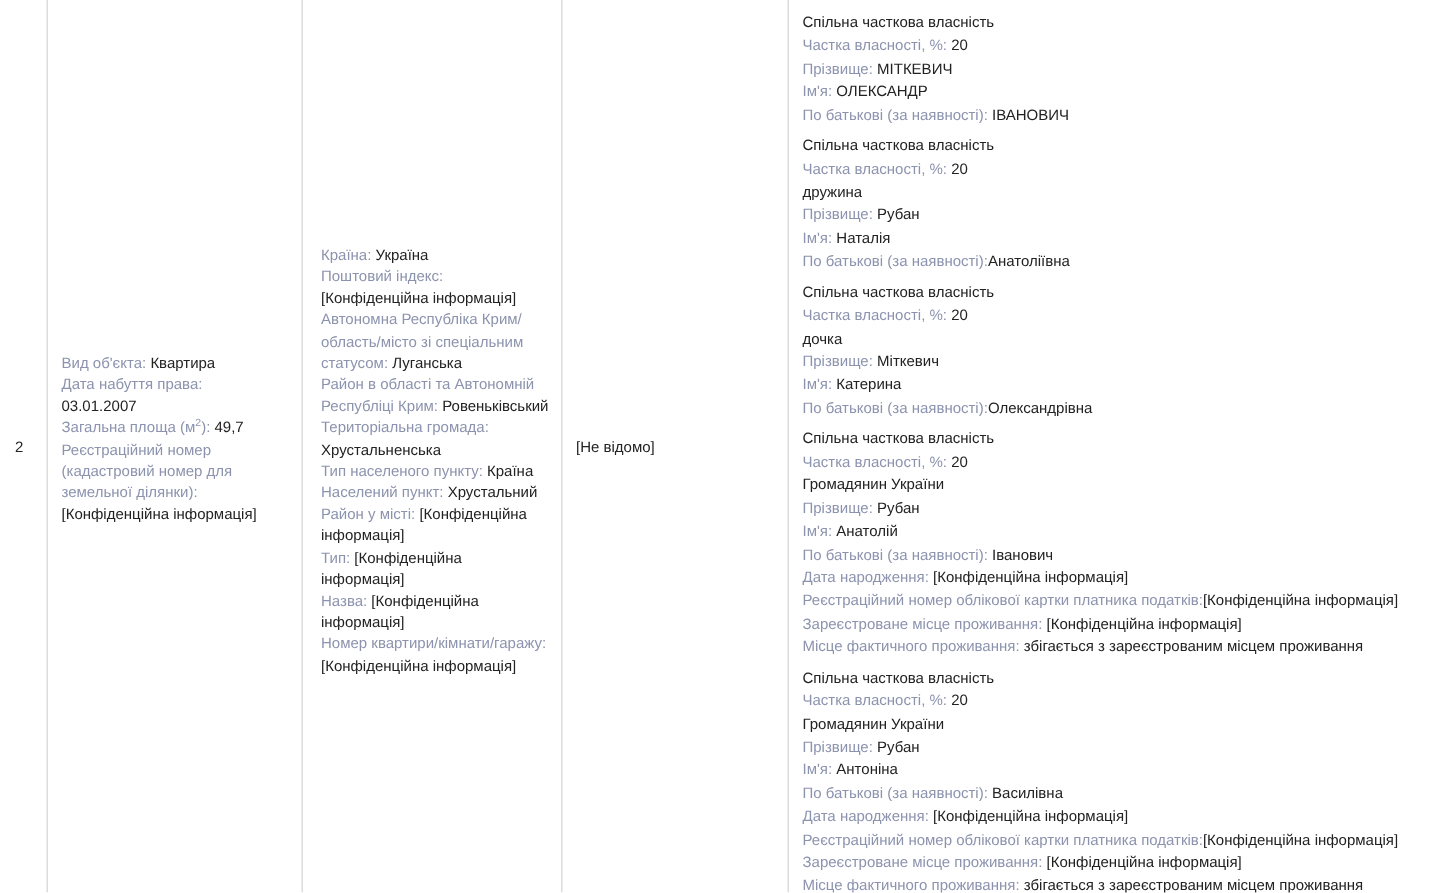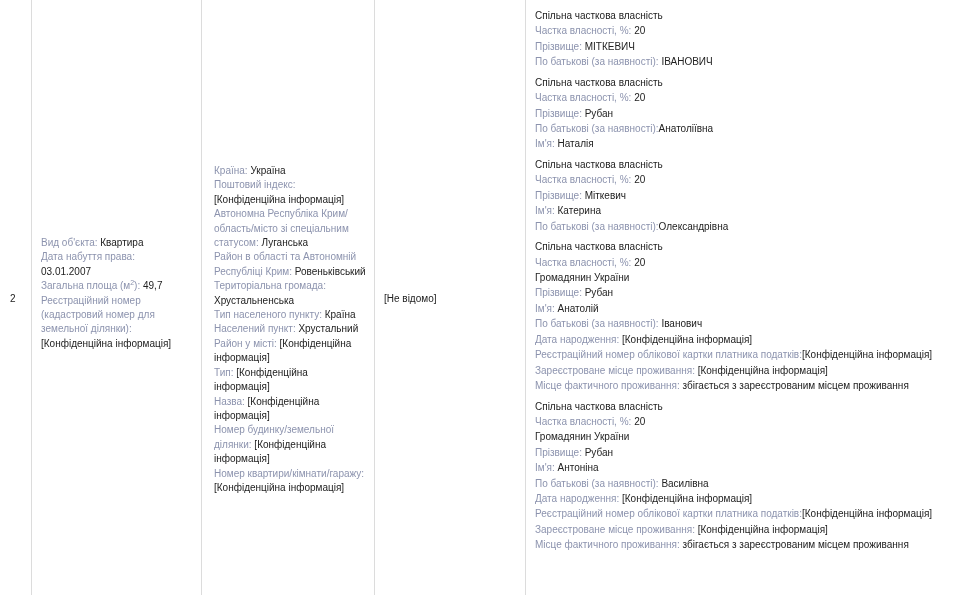--- a/index.html
+++ b/index.html
@@ -53,47 +53,49 @@
         <div class="line wrap"><span class="lbl">Країна:</span> <span class="val">Україна</span></div>
         <div class="line wrap"><span class="lbl">Поштовий індекс:</span> <span class="val">[Конфіденційна інформація]</span></div>
         <div class="line wrap"><span class="lbl">Автономна Республіка Крим/ область/місто зі спеціальним статусом:</span> <span class="val">Луганська</span></div>
         <div class="line wrap"><span class="lbl">Район в області та Автономній Республіці Крим:</span> <span class="val">Ровеньківський</span></div>
         <div class="line wrap"><span class="lbl">Територіальна громада:</span> <span class="val">Хрустальненська</span></div>
         <div class="line wrap"><span class="lbl">Тип населеного пункту:</span> <span class="val">Країна</span></div>
         <div class="line wrap"><span class="lbl">Населений пункт:</span> <span class="val">Хрустальний</span></div>
         <div class="line wrap"><span class="lbl">Район у місті:</span> <span class="val">[Конфіденційна інформація]</span></div>
         <div class="line wrap"><span class="lbl">Тип:</span> <span class="val">[Конфіденційна інформація]</span></div>
         <div class="line wrap"><span class="lbl">Назва:</span> <span class="val">[Конфіденційна інформація]</span></div>
-        <div class="line wrap"><span class="lbl">Номер будинку/земельної ділянки:</span> <span class="val">[Конфіденційна інформація]</span></div>
         <div class="line wrap"><span class="lbl">Номер квартири/кімнати/гаражу:</span> <span class="val">[Конфіденційна інформація]</span></div>
       </div>
   </div>
 
   <div class="col c3">
     <div class="cell line val">[Не відомо]</div>
   </div>
 
   <div class="col c4">
     <div class="cell" id="owners">
         <div class="owner">
           <div class="line"><span class="val">Спільна часткова власність</span></div>
           <div class="line"><span class="lbl">Частка власності, %:</span> <span class="val">20</span></div>
           <div class="line"><span class="lbl">Прізвище:</span> <span class="val">МІТКЕВИЧ</span></div>
+          <div class="line"><span class="lbl">Ім'я:</span> <span class="val">ОЛЕКСАНДР</span></div>
           <div class="line"><span class="lbl">По батькові (за наявності):</span> <span class="val">ІВАНОВИЧ</span></div>
         </div>
         <div class="owner">
           <div class="line"><span class="val">Спільна часткова власність</span></div>
           <div class="line"><span class="lbl">Частка власності, %:</span> <span class="val">20</span></div>
+          <div class="line"><span class="val">дружина</span></div>
           <div class="line"><span class="lbl">Прізвище:</span> <span class="val">Рубан</span></div>
+          <div class="line"><span class="lbl">Ім'я:</span> <span class="val">Наталія</span></div>
           <div class="line"><span class="lbl">По батькові (за наявності):</span><span class="val">Анатоліївна</span></div>
-          <div class="line"><span class="lbl">Ім'я:</span> <span class="val">Наталія</span></div>
         </div>
         <div class="owner">
           <div class="line"><span class="val">Спільна часткова власність</span></div>
           <div class="line"><span class="lbl">Частка власності, %:</span> <span class="val">20</span></div>
+          <div class="line"><span class="val">дочка</span></div>
           <div class="line"><span class="lbl">Прізвище:</span> <span class="val">Міткевич</span></div>
           <div class="line"><span class="lbl">Ім'я:</span> <span class="val">Катерина</span></div>
           <div class="line"><span class="lbl">По батькові (за наявності):</span><span class="val">Олександрівна</span></div>
         </div>
         <div class="owner">
           <div class="line"><span class="val">Спільна часткова власність</span></div>
           <div class="line"><span class="lbl">Частка власності, %:</span> <span class="val">20</span></div>
           <div class="line"><span class="val">Громадянин України</span></div>
           <div class="line"><span class="lbl">Прізвище:</span> <span class="val">Рубан</span></div>
           <div class="line"><span class="lbl">Ім'я:</span> <span class="val">Анатолій</span></div>

